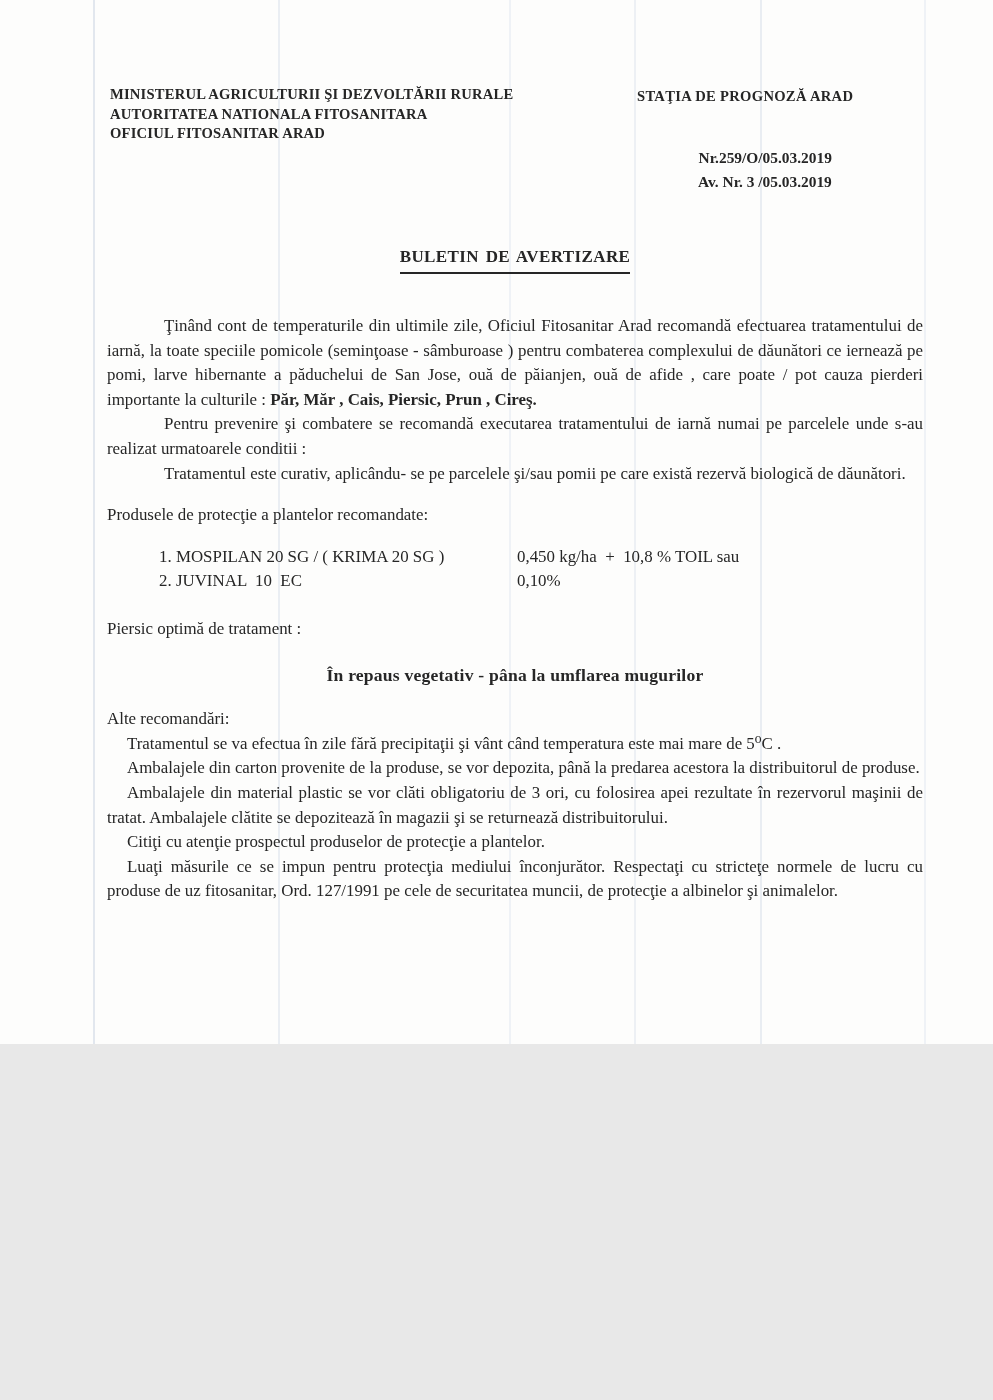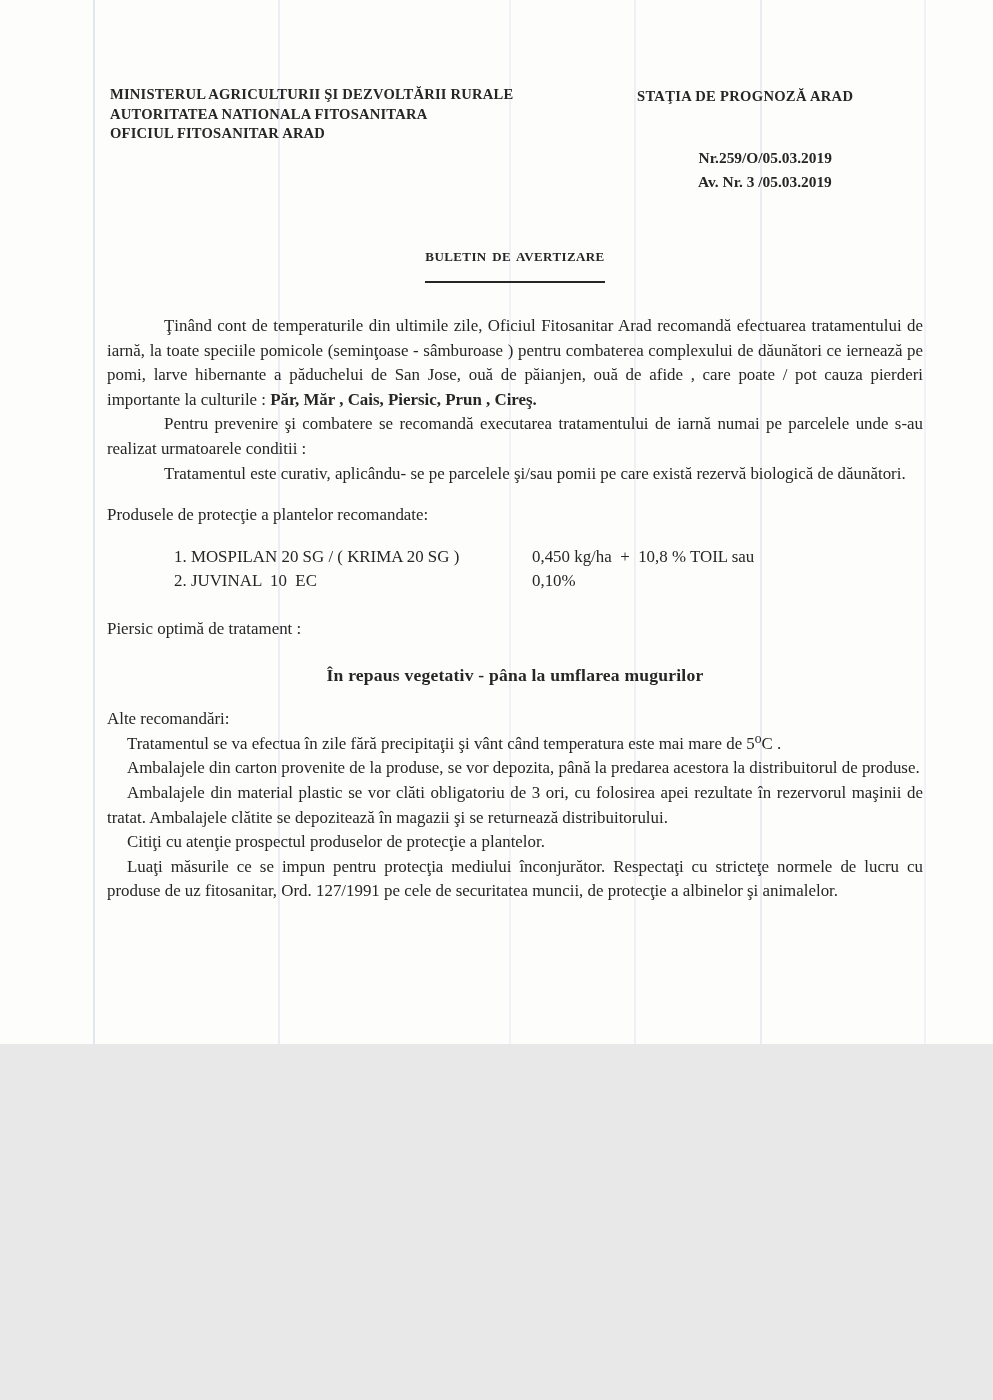--- a/index.html
+++ b/index.html
@@ -32,32 +32,32 @@
     position:absolute;left:637px;top:88px;
     font-weight:bold;font-size:14.6px;letter-spacing:.3px;
   }
   .hdr-refs{
     position:absolute;left:698px;top:146px;
     font-weight:bold;font-size:15.4px;line-height:23.6px;text-align:right;
   }
   .title-wrap{position:absolute;left:107px;top:247px;width:816px;text-align:center;}
   .title{
     display:inline-block;
-    font-weight:bold;font-size:13px;letter-spacing:.4px;word-spacing:2px;
-    border-bottom:2.5px solid #262626;padding-bottom:16px;
+    font-weight:bold;font-size:17px;letter-spacing:.4px;word-spacing:2px;
+    border-bottom:2.5px solid #262626;padding-bottom:5px;
   }
   .body-flow{
     position:absolute;left:107px;top:314px;width:816px;
     font-size:16.9px;line-height:24.6px;text-align:justify;
   }
   .body-flow p{margin:0;}
   .indented{text-indent:57px;}
   .small-indent{text-indent:20px;}
   .products-intro{margin-top:17px !important;}
-  .product-list{margin-top:17px;margin-left:67px;}
+  .product-list{margin-top:17px;margin-left:52px;}
   .product-row{display:flex;}
   .product-name{width:358px;white-space:pre;}
   .product-dose{white-space:pre;}
   .period-label{margin-top:23px !important;}
   .period-value{
     margin-top:21px !important;
     text-align:center;font-weight:bold;font-size:17.6px;letter-spacing:.2px;
   }
   .other-title{margin-top:20px !important;}
   .sig-block{

